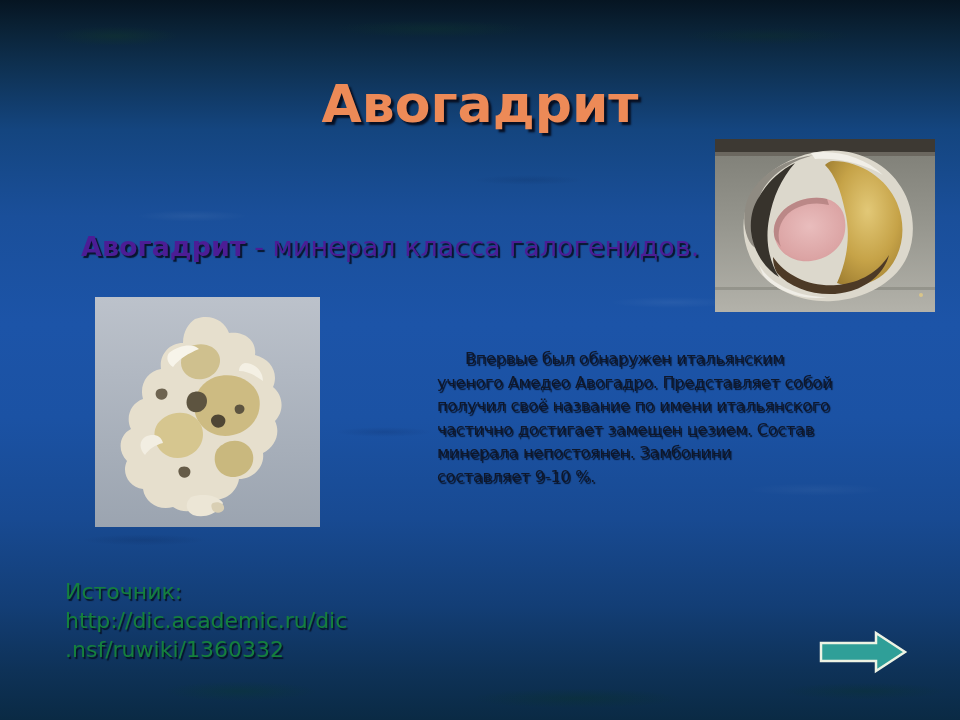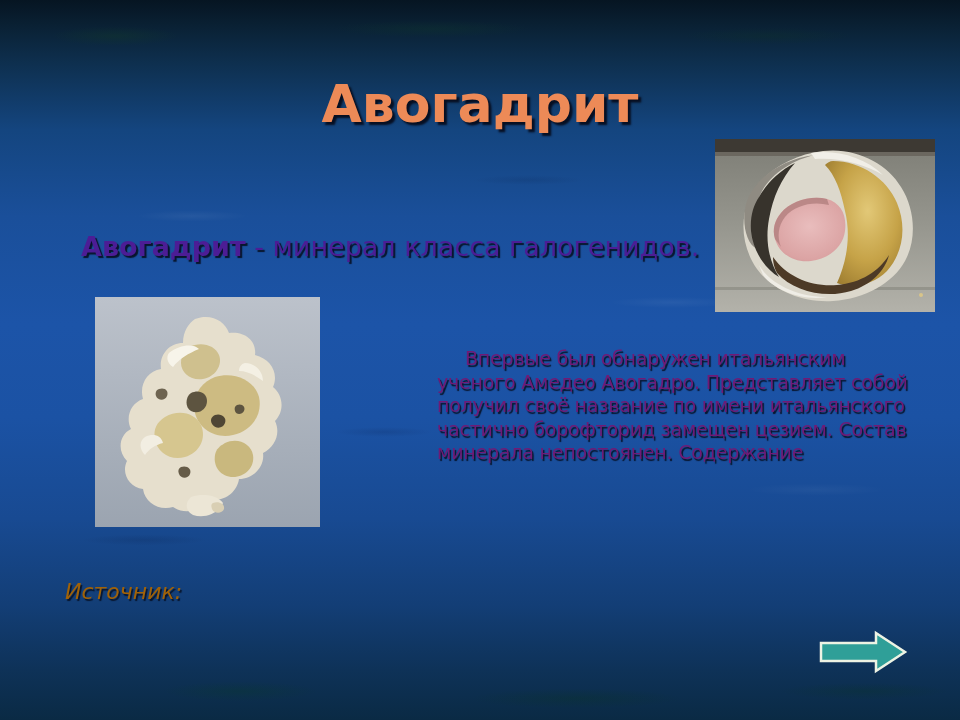--- a/index.html
+++ b/index.html
@@ -44,31 +44,30 @@
     text-shadow: 2px 2px 1px rgba(5,10,25,.85);
     white-space: nowrap;
     margin-left: 34px;
   }
   .definition .term { font-weight: bold; }
   .photo { position: absolute; display: block; }
   #photo-right { left: 715px; top: 139px; width: 220px; height: 173px; }
   #photo-left  { left: 95px;  top: 297px; width: 225px; height: 230px; }
   .body-text {
     position: absolute; left: 437px; top: 347px; width: 500px;
-    font-size: 19px; line-height: 23.6px; color: #701a75;
+    font-size: 16px; line-height: 23.6px; color: #0f172a;
     letter-spacing: -0.2px;
     text-shadow: 1.5px 1.5px 1px rgba(5,10,25,.85);
   }
   .body-text .line { white-space: nowrap; }
   .body-text .line.indent { padding-left: 28px; }
   .source {
     position: absolute; left: 65px; top: 577px;
-    font-size: 22px; line-height: 29px; color: #a16207;
+    font-size: 22px; line-height: 29px; color: #15803d;
     text-shadow: 1.5px 1.5px 1px rgba(5,10,25,.8);
-    font-style: italic;
   }
   .nav-arrow {
     position: absolute; left: 816px; top: 629px; width: 94px; height: 46px;
     cursor: pointer; background: none; border: none; padding: 0;
   }
 </style>
 </head>
 <body>
 
 <div class="texture"></div>
@@ -146,25 +145,28 @@
   <path d="M50,140 C58,136 66,138 68,146 C60,148 54,152 50,158 C44,152 44,144 50,140 Z" fill="#f2eee2"></path>
 
   <path d="M96,200 C108,196 122,198 128,206 C124,216 110,222 98,218 C90,214 90,205 96,200 Z" fill="#ece6d6"></path>
   <path d="M118,206 C124,204 130,207 129,212 C127,217 119,217 117,212 C116,209 116,207 118,206 Z" fill="#d9cfb4"></path>
 </svg>
 
 <div class="body-text">
   <div class="line indent">Впервые был обнаружен итальянским</div>
   <div class="line">ученого Амедео Авогадро. Представляет собой</div>
   <div class="line">получил своё название по имени итальянского</div>
-  <div class="line">частично борофторид замещен цезием. Состав</div>
-  <div class="line">минерала непостоянен. Содержание</div>
+  <div class="line">частично достигает замещен цезием. Состав</div>
+  <div class="line">минерала непостоянен. Замбонини</div>
+  <div class="line">составляет 9-10 %.</div>
 </div>
 
 <div class="source">
   <div>Источник:</div>
+  <div>http://dic.academic.ru/dic</div>
+  <div>.nsf/ruwiki/1360332</div>
 </div>
 
 <button class="nav-arrow" aria-label="next slide">
   <svg width="94" height="46" viewBox="0 0 94 46" aria-hidden="true">
     <polygon points="5,14 60,14 60,4 89,23 60,42 60,32 5,32" fill="#2F9F98" stroke="#EDF3E4" stroke-width="2.5" stroke-linejoin="miter"></polygon>
   </svg>
 </button>
 
 </body></html>

